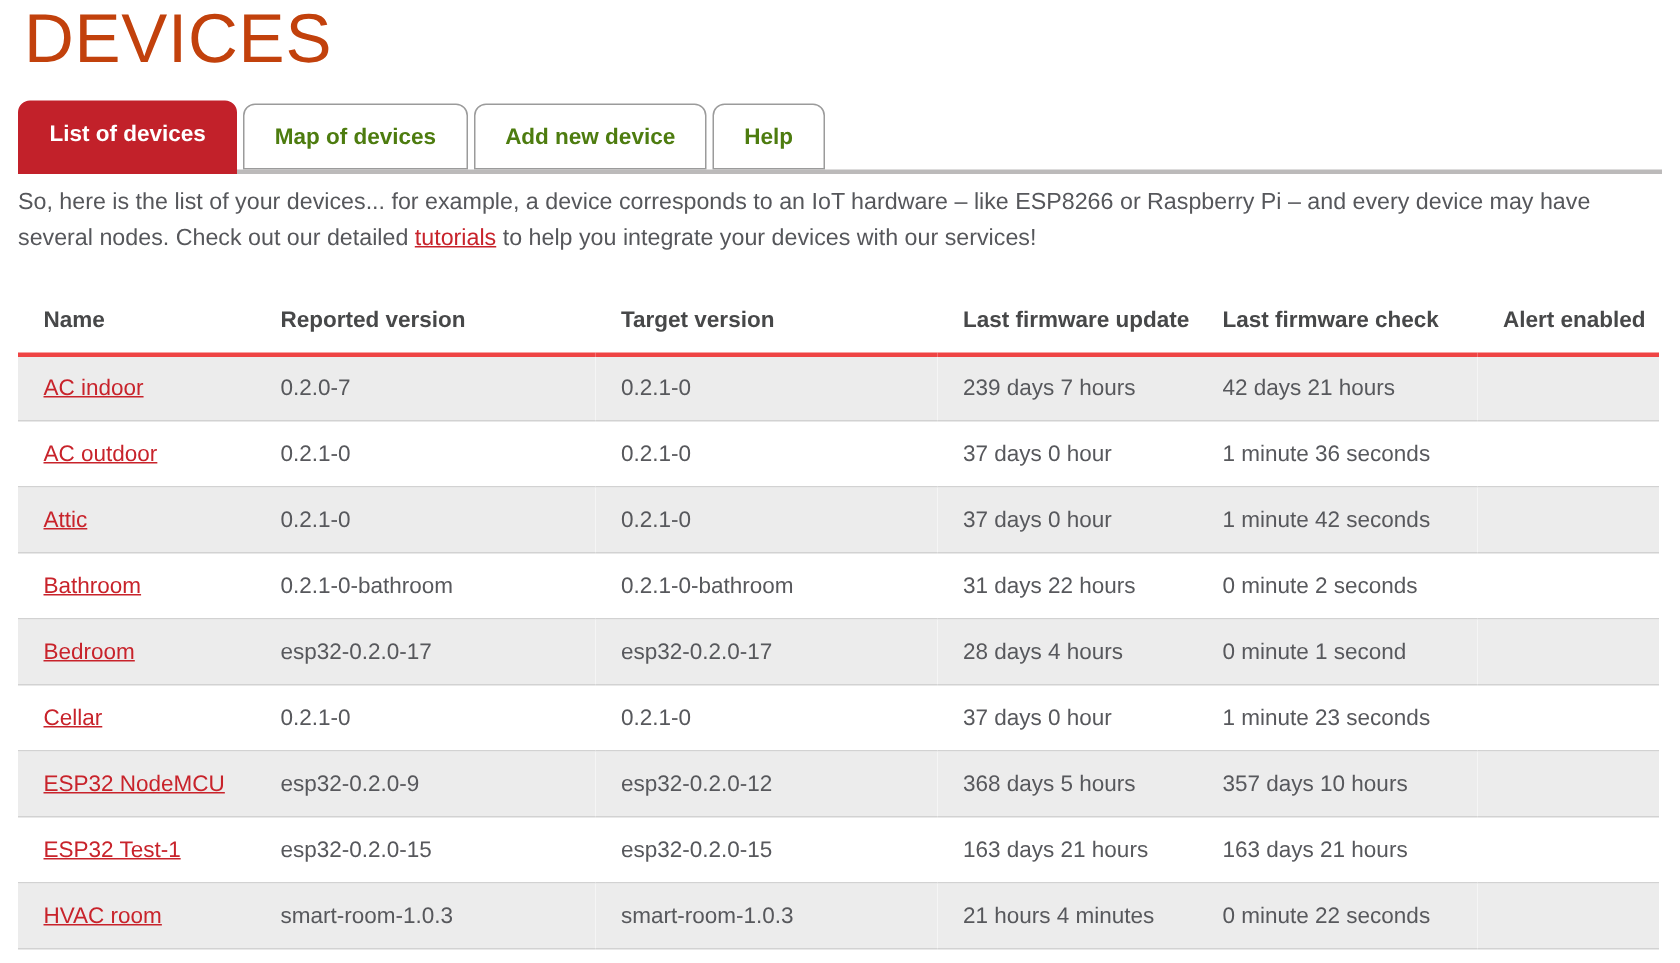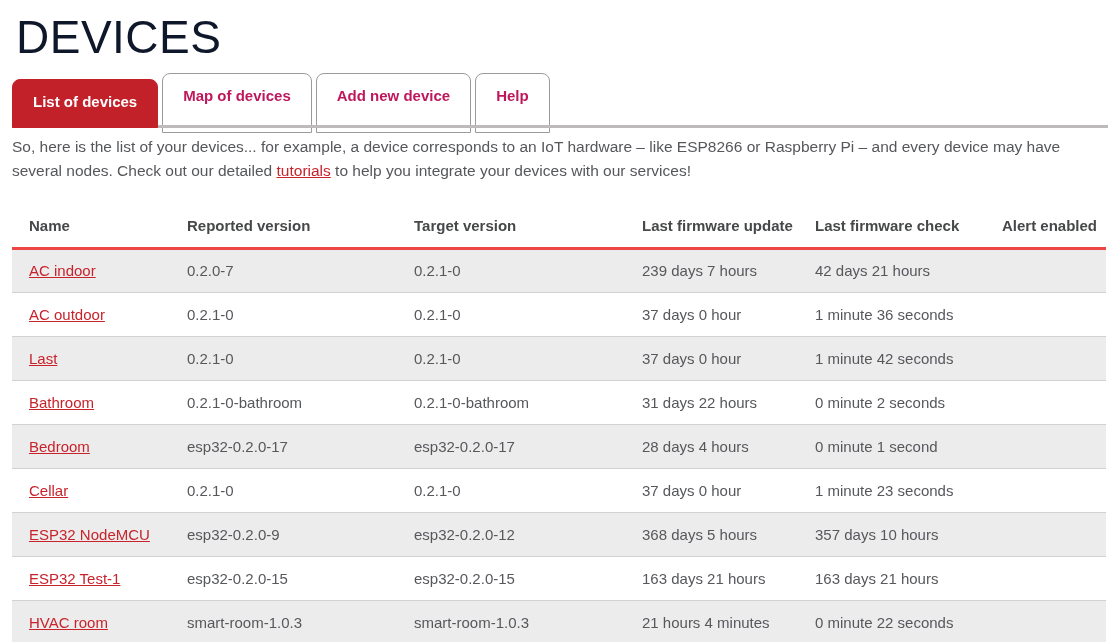--- a/index.html
+++ b/index.html
@@ -6,25 +6,25 @@
   html, body {
     width: 1120px; height: 642px;
     background: #ffffff;
     overflow: hidden;
     font-family: "Liberation Sans", sans-serif;
   }
   .page { padding: 0 14px 0 12px; }
 
   
   .page-title {
-    margin: 12px 0 0 4px;
+    margin: 0 0 0 4px;
     font-size: 46px;
     font-weight: 200;
     letter-spacing: 0.5px;
-    color: #0f172a;
+    color: #c2410c;
     line-height: 1.1;
   }
 
   
   .tabbar {
     display: flex;
     gap: 4px;
     margin-top: 16px;
     position: relative;
     height: 49px;
@@ -32,29 +32,29 @@
   }
   .tabbar::after {
     content: "";
     position: absolute;
     left: 0; right: -2px;
     top: 46px;
     height: 3px;
     background: #bcbaba;
   }
   .tab {
-    height: 60px;
+    height: 44px;
     line-height: 44px;
     padding: 0 20px;
     background: #fff;
     border: 1px solid #9b9b9b;
     border-radius: 8px 8px 0 0;
     font-size: 15px;
     font-weight: bold;
-    color: #be185d;
+    color: #4d7c0f;
     cursor: pointer;
     position: relative;
     white-space: nowrap;
   }
   .tab.active {
     background: #c2212a;
     border-color: #c2212a;
     color: #ffffff;
     height: 49px;
     z-index: 2;
@@ -157,21 +157,21 @@
       </tr>
       <tr>
         <td><a href="#" class="device-link">AC outdoor</a></td>
         <td>0.2.1-0</td>
         <td>0.2.1-0</td>
         <td>37 days 0 hour</td>
         <td>1 minute 36 seconds</td>
         <td></td>
       </tr>
       <tr>
-        <td><a href="#" class="device-link">Last</a></td>
+        <td><a href="#" class="device-link">Attic</a></td>
         <td>0.2.1-0</td>
         <td>0.2.1-0</td>
         <td>37 days 0 hour</td>
         <td>1 minute 42 seconds</td>
         <td></td>
       </tr>
       <tr>
         <td><a href="#" class="device-link">Bathroom</a></td>
         <td>0.2.1-0-bathroom</td>
         <td>0.2.1-0-bathroom</td>

